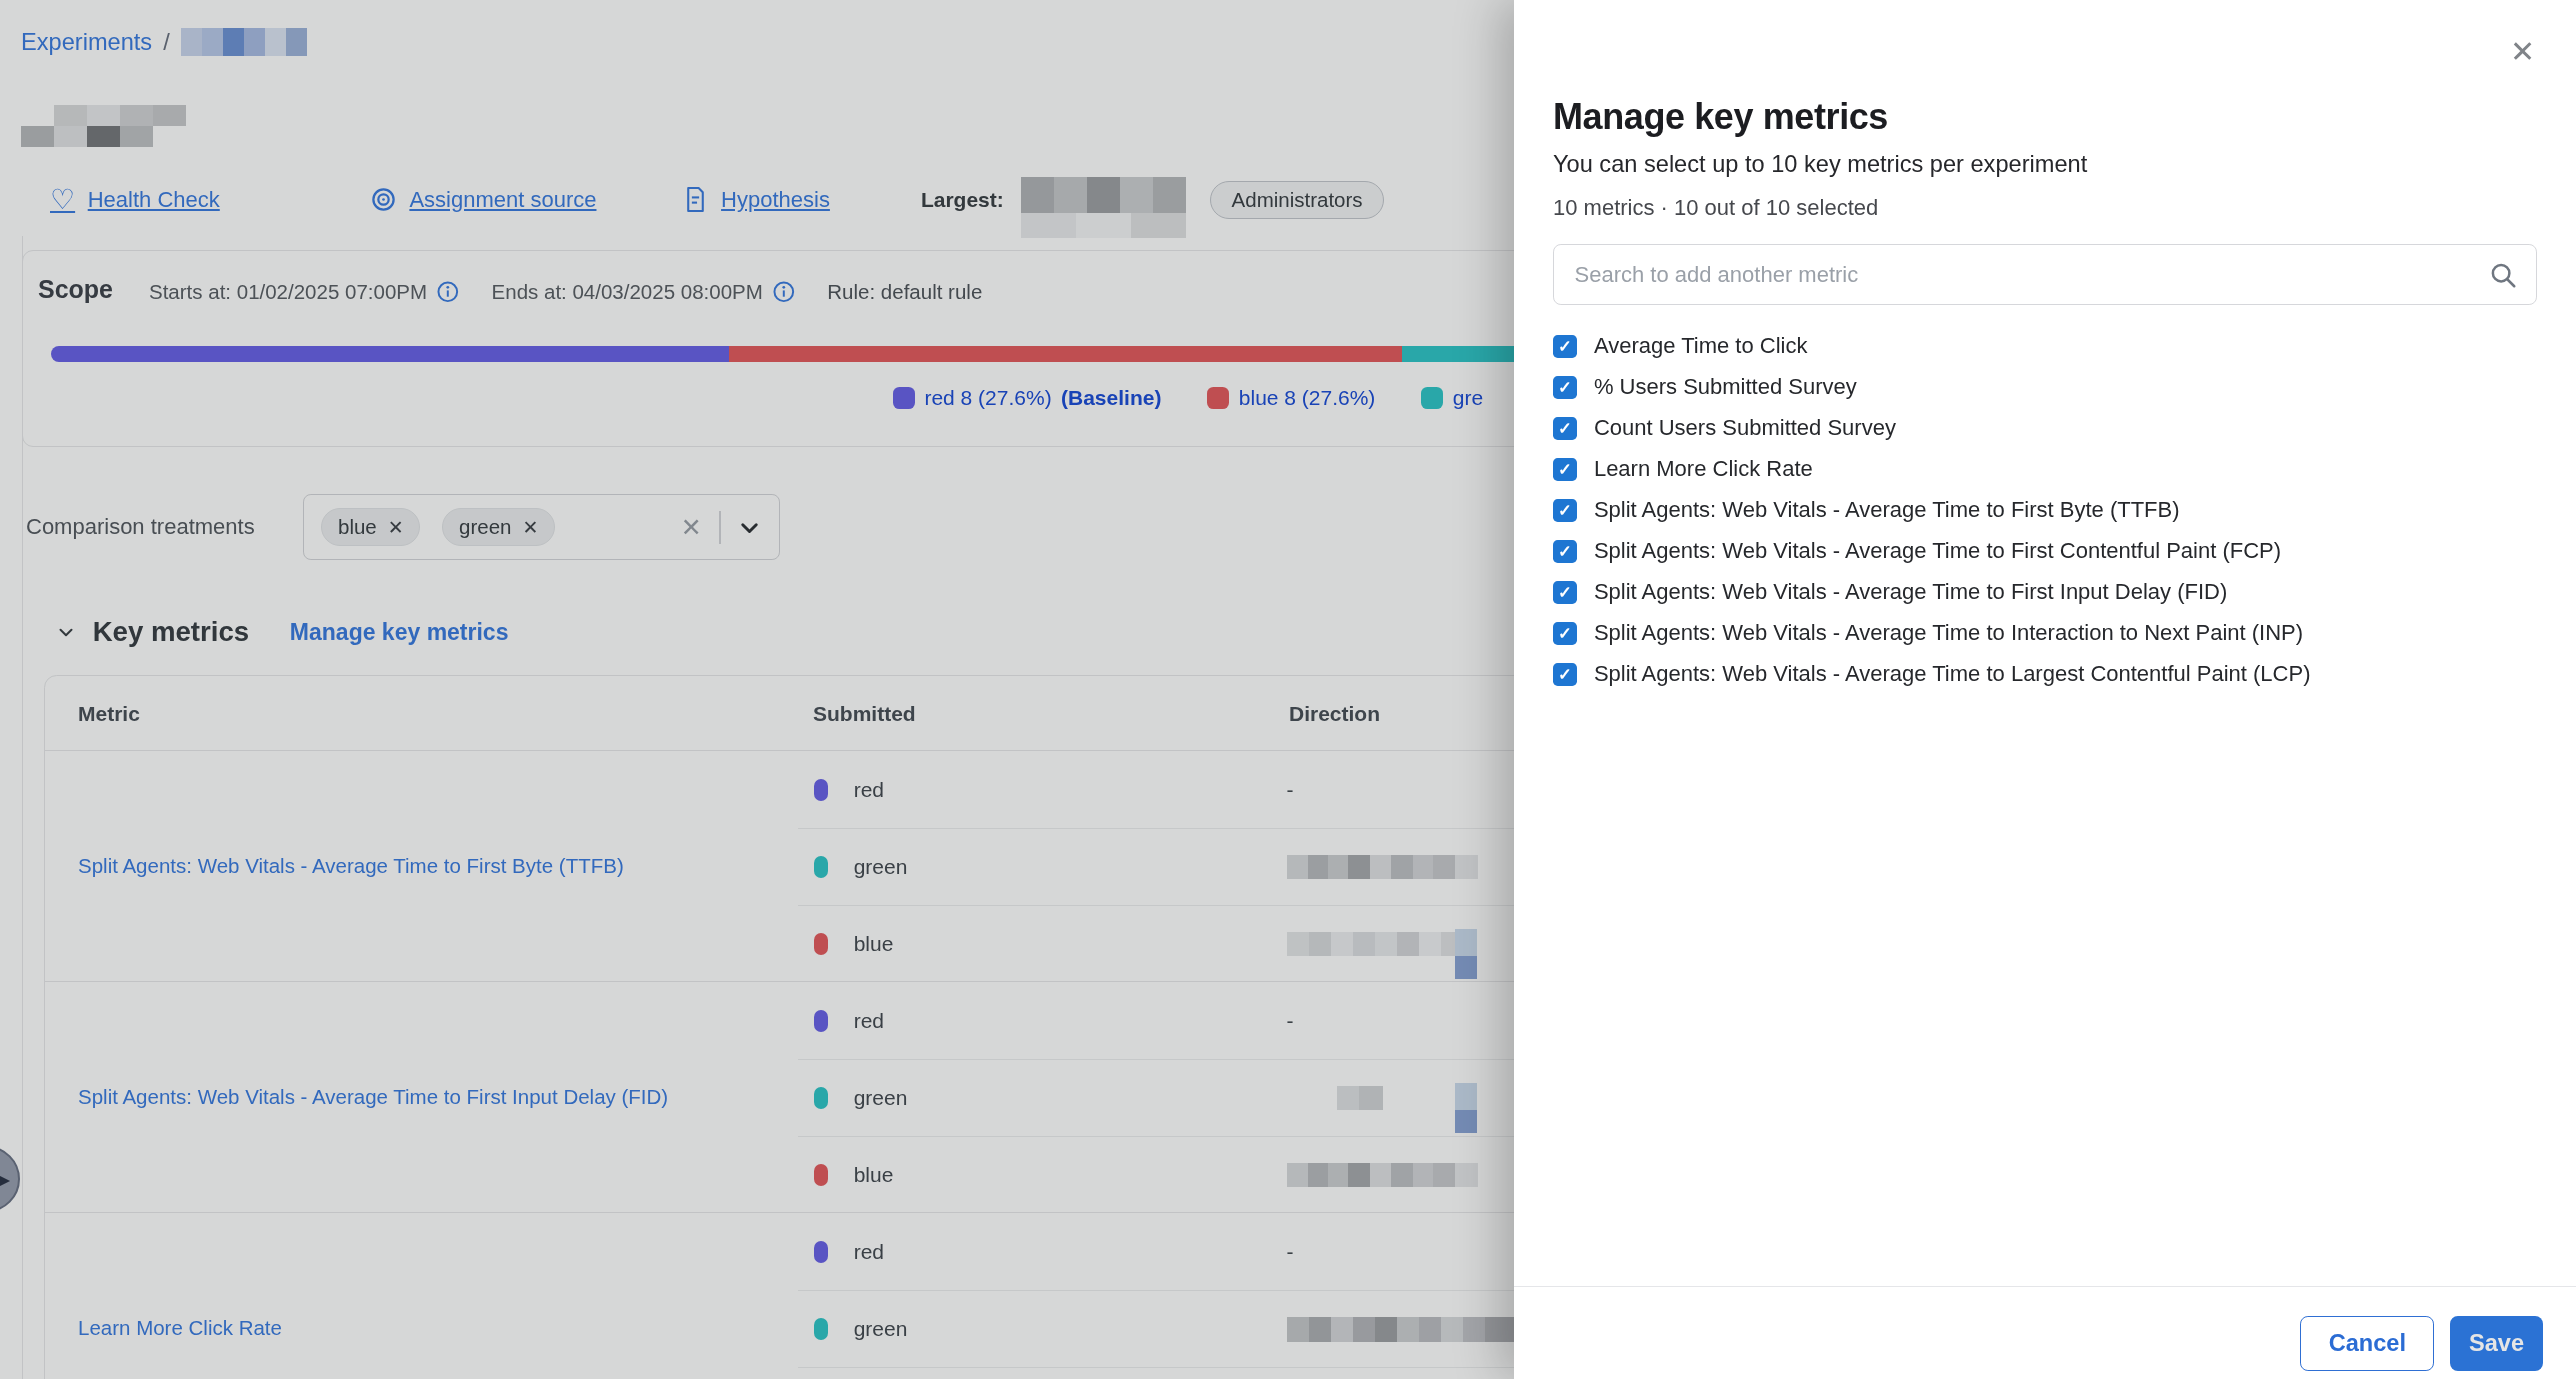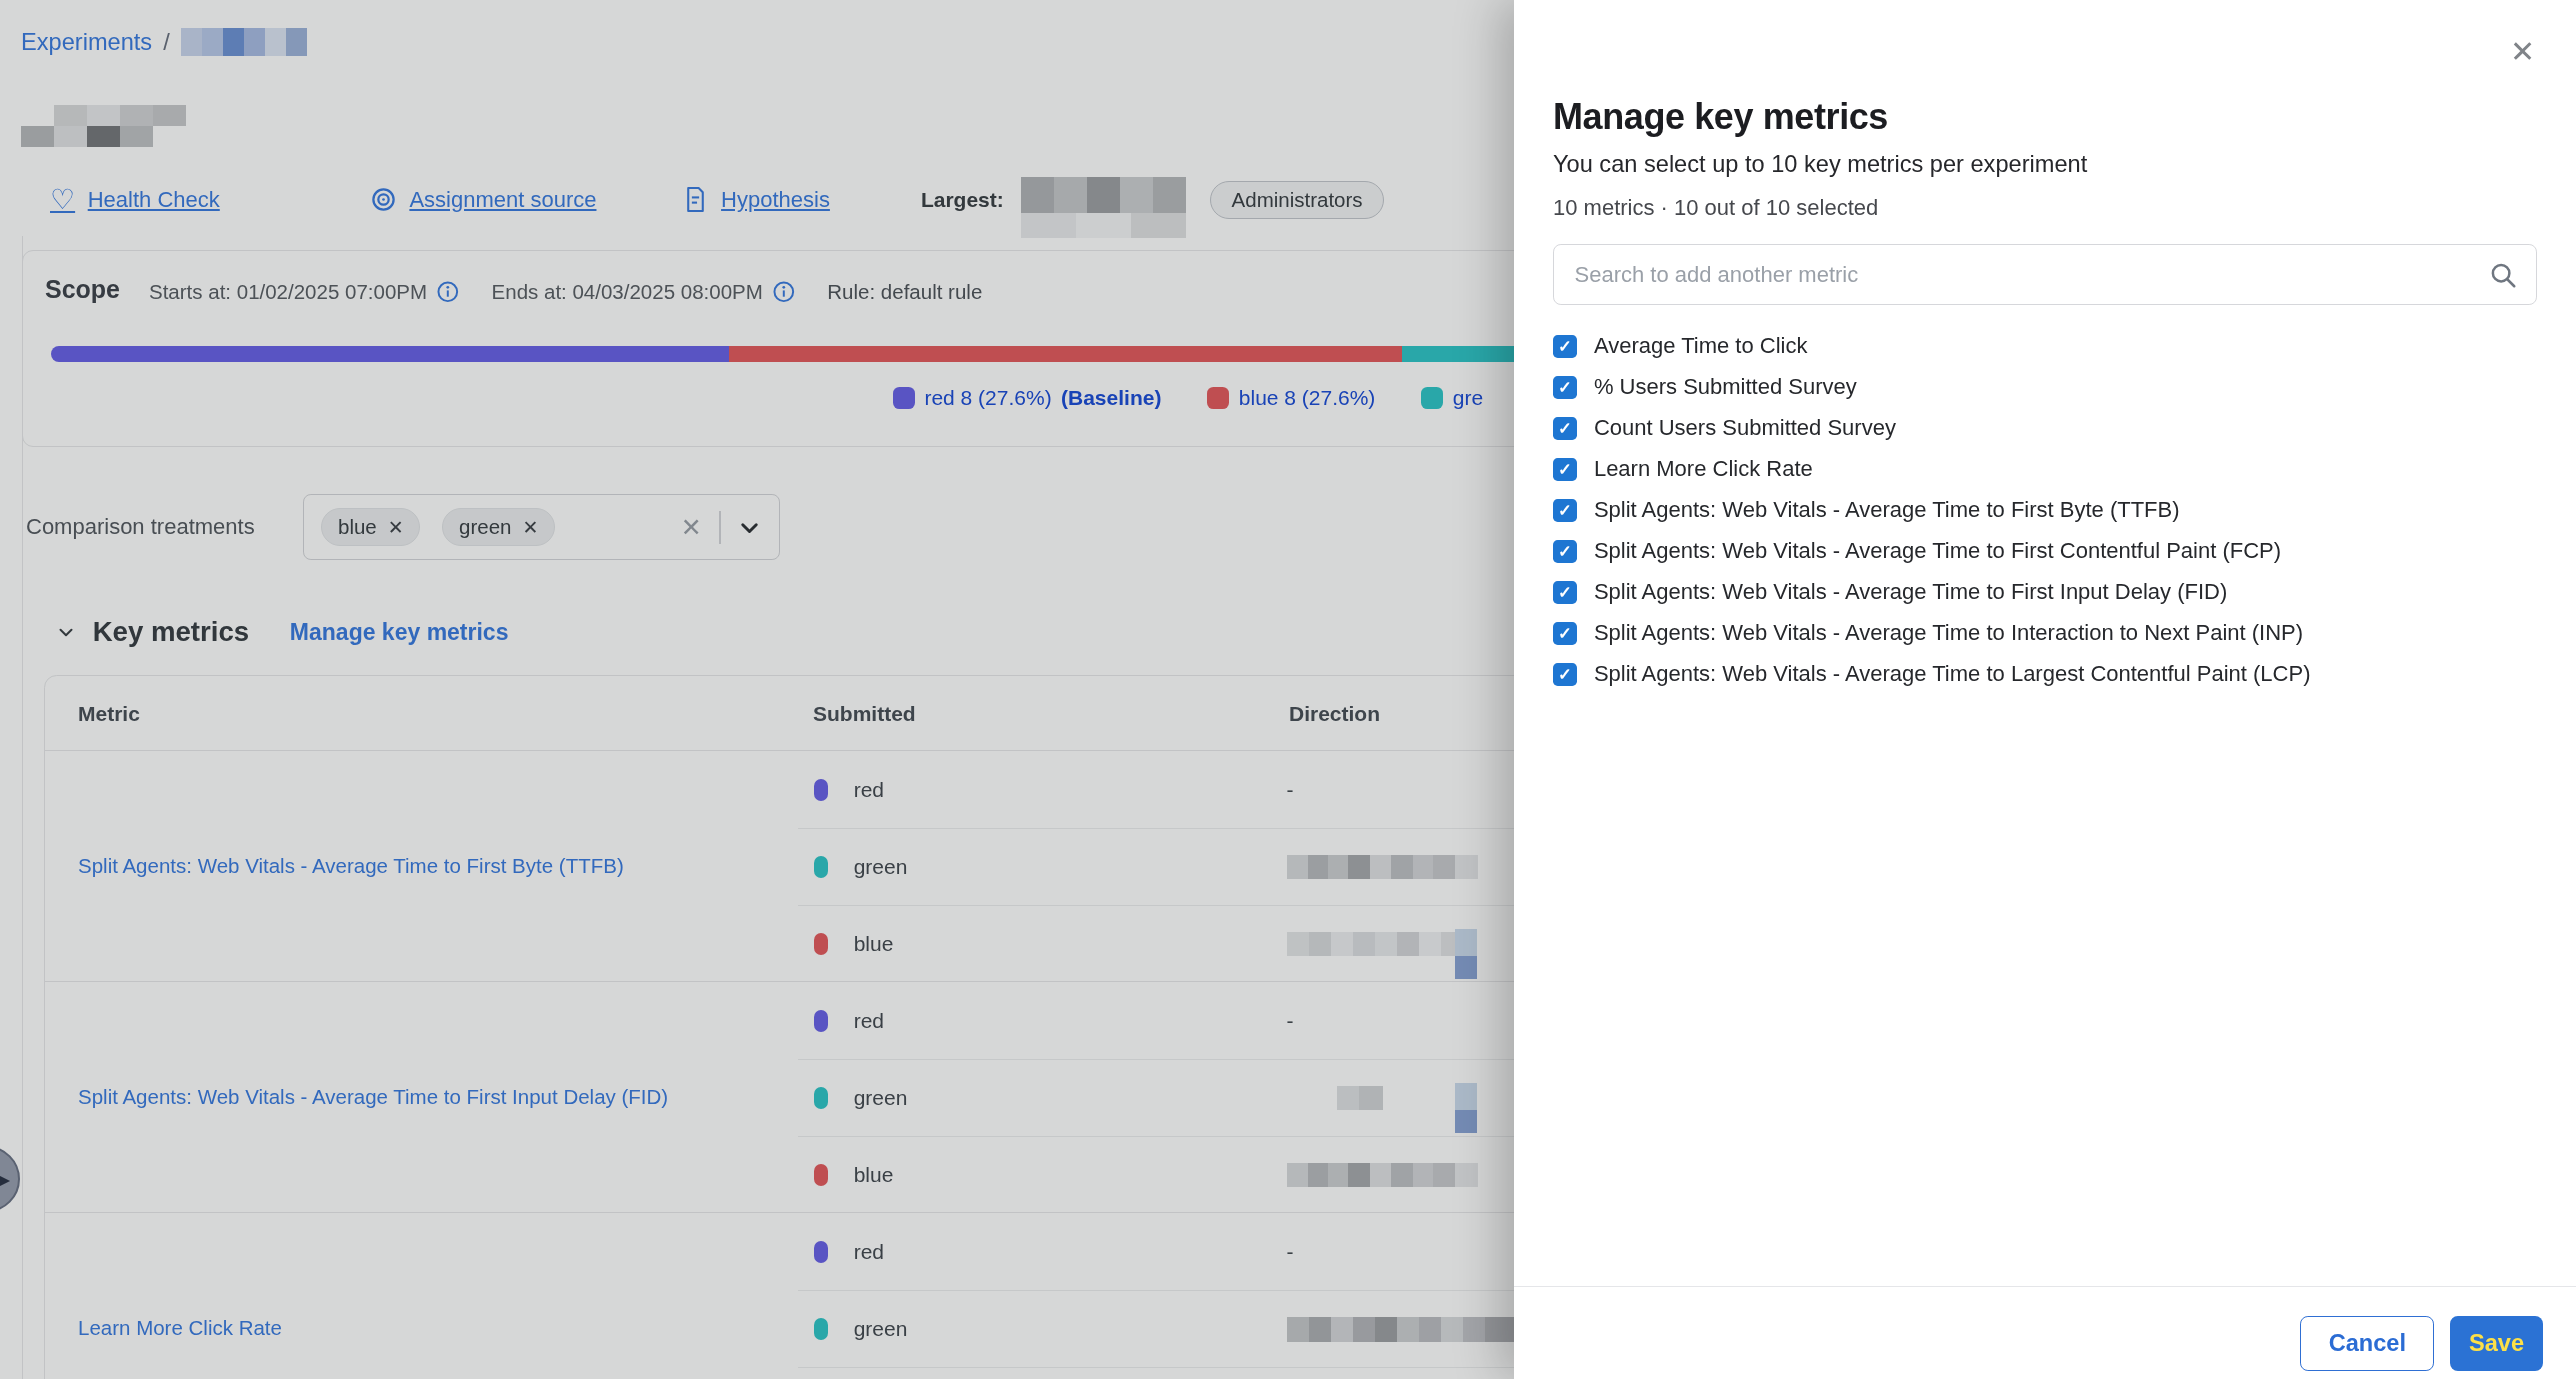--- a/index.html
+++ b/index.html
@@ -28,21 +28,21 @@
   .tb-gap1 { width: 150px; } .tb-gap2 { width: 87px; }
   .owners-label { margin-left: 91px; font-size: 21px; font-weight: 700; color: #3c4247; }
   .owner-redact { margin-left: 17.3px; width: 167px; height: 61px; position: relative; top: 7.9px; }
   .owner-redact .r1 { display: flex; } .owner-redact .r1 .px { width: 33px; height: 36px; }
   .owner-redact .r2 { display: flex; } .owner-redact .r2 .px { width: 55px; height: 25px; }
   .admin-pill { margin-left: 22px; height: 38px; padding: 0 20.5px; display: flex; align-items: center; border: 1.6px solid #c3c7cd; border-radius: 20.5px; background: #f2f3f5; color: #3c4247; font-size: 20.5px; }
 
   .content-edge { position: absolute; left: 22px; top: 236px; height: 1143px; border-left: 1.6px solid #e7e8ea; }
 
   .scope-card { position: absolute; left: 22px; top: 250px; width: 2532px; height: 197px; background: #fff; border: 1.6px solid #e7e8ea; border-radius: 11px; }
-  .scope-title { position: absolute; left: 22px; top: 23.6px; font-size: 25px; font-weight: 700; color: #40454d; }
+  .scope-title { position: absolute; left: 15px; top: 23.6px; font-size: 25px; font-weight: 700; color: #40454d; }
   .scope-meta { position: absolute; left: 126px; top: 29px; display: flex; align-items: center; font-size: 20.5px; color: #5b6066; }
   .scope-meta .meta-text { margin-right: 9.4px; }
   .info-icon { width: 23.6px; height: 23.6px; margin-right: 31.5px; color: var(--accent-blue); flex: none; }
   .rule-text { color: #50555c; }
   .scope-bar { position: absolute; left: 28px; top: 95px; width: 1464px; height: 15.7px; display: flex; border-radius: 7.9px 0 0 7.9px; overflow: hidden; }
   .seg { height: 100%; }
   .seg[data-color="purple"] { background: var(--purple); }
   .seg[data-color="red"]    { background: var(--bar-red); }
   .seg[data-color="teal"]   { background: var(--teal); }
   .scope-legend { position: absolute; left: 870px; top: 135px; display: flex; gap: 46px; align-items: center; }
@@ -129,21 +129,21 @@
   .metric-list { margin-top: 20.5px; }
   .metric-item { height: 41px; display: flex; align-items: center; gap: 17.3px; cursor: pointer; }
   .cb { width: 23.6px; height: 23.6px; border-radius: 4.7px; background: var(--checkbox-blue); flex: none;
     display: flex; align-items: center; justify-content: center; }
   .cb::after { content: "✓"; color: #fff; font-size: 16.5px; font-weight: 700; }
   .metric-label { font-size: 22px; color: #26282c; }
   .panel-footer { position: absolute; left: 0; right: 0; bottom: 0; height: 93px; border-top: 1.6px solid #e5e6e9;
     display: flex; justify-content: flex-end; align-items: center; gap: 15.7px; padding: 23.6px 33px 3.1px 0; background: #fff; }
   .btn { height: 55px; border-radius: 7.9px; font-size: 23.6px; font-weight: 600; font-family: "Liberation Sans", sans-serif; cursor: pointer; }
   .btn-cancel { min-width: 134px; background: #fff; border: 1.6px solid #2f6fd3; color: #2b6cd4; }
-  .btn-save { min-width: 93px; background: var(--save-blue); border: none; color: #fde047; }
+  .btn-save { min-width: 93px; background: var(--save-blue); border: none; color: #e5e5e5; }
 
   
   .px.b1{background:#c9d6ee}.px.b2{background:#b9c9ea}.px.b3{background:#6f94d6}.px.b4{background:#a9bde4}.px.b5{background:#dde5f4}.px.b6{background:#9fb4da}
   .px.g1{background:#d9dadc}.px.g2{background:#e8e9eb}.px.g3{background:#d2d3d6}.px.g4{background:#c8c9cc}
   .px.g5{background:#b8babd}.px.g6{background:#e2e3e5}.px.g7{background:#77797d}.px.g8{background:#c0c2c5}
   .px.o1{background:#b2b4b8}.px.o2{background:#c6c8cb}.px.o3{background:#9fa1a5}.px.o4{background:#cdcfd2}.px.o5{background:#b8babd}
   .px.o6{background:#e9eaec}.px.o7{background:#f4f5f6}.px.o8{background:#e0e1e3}
   .px.t0{background:transparent}
 </style>
 </head>

